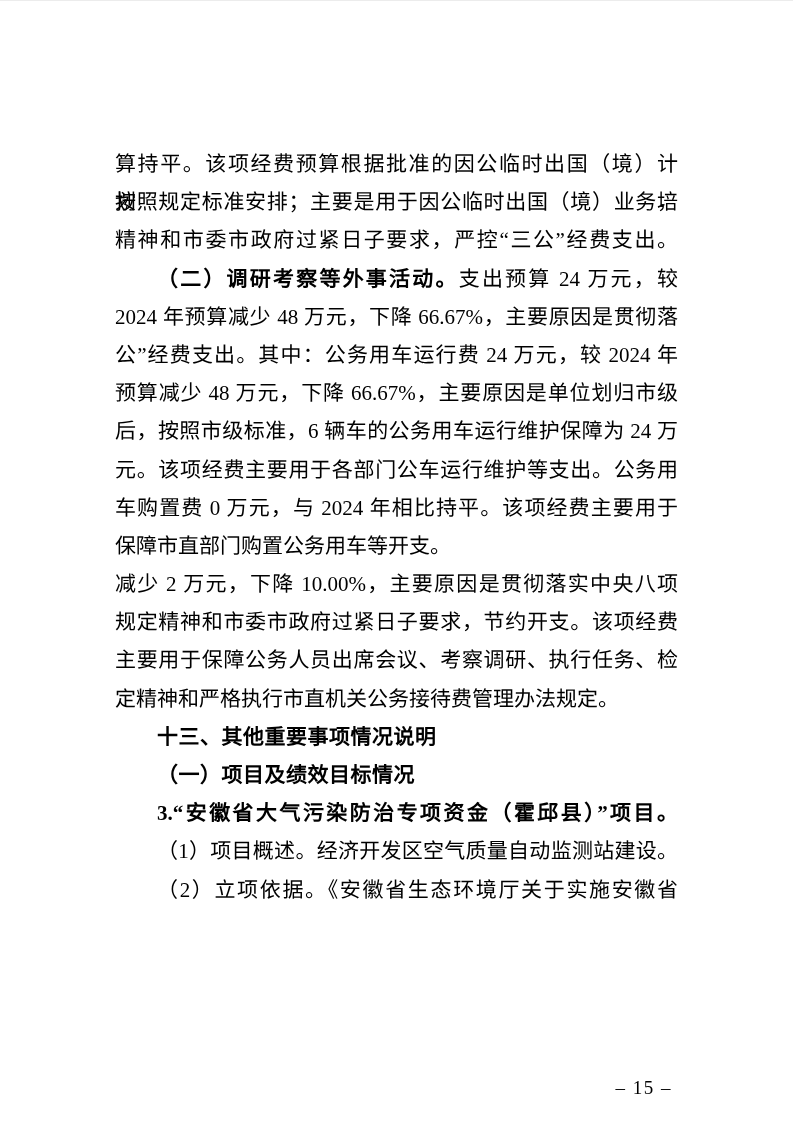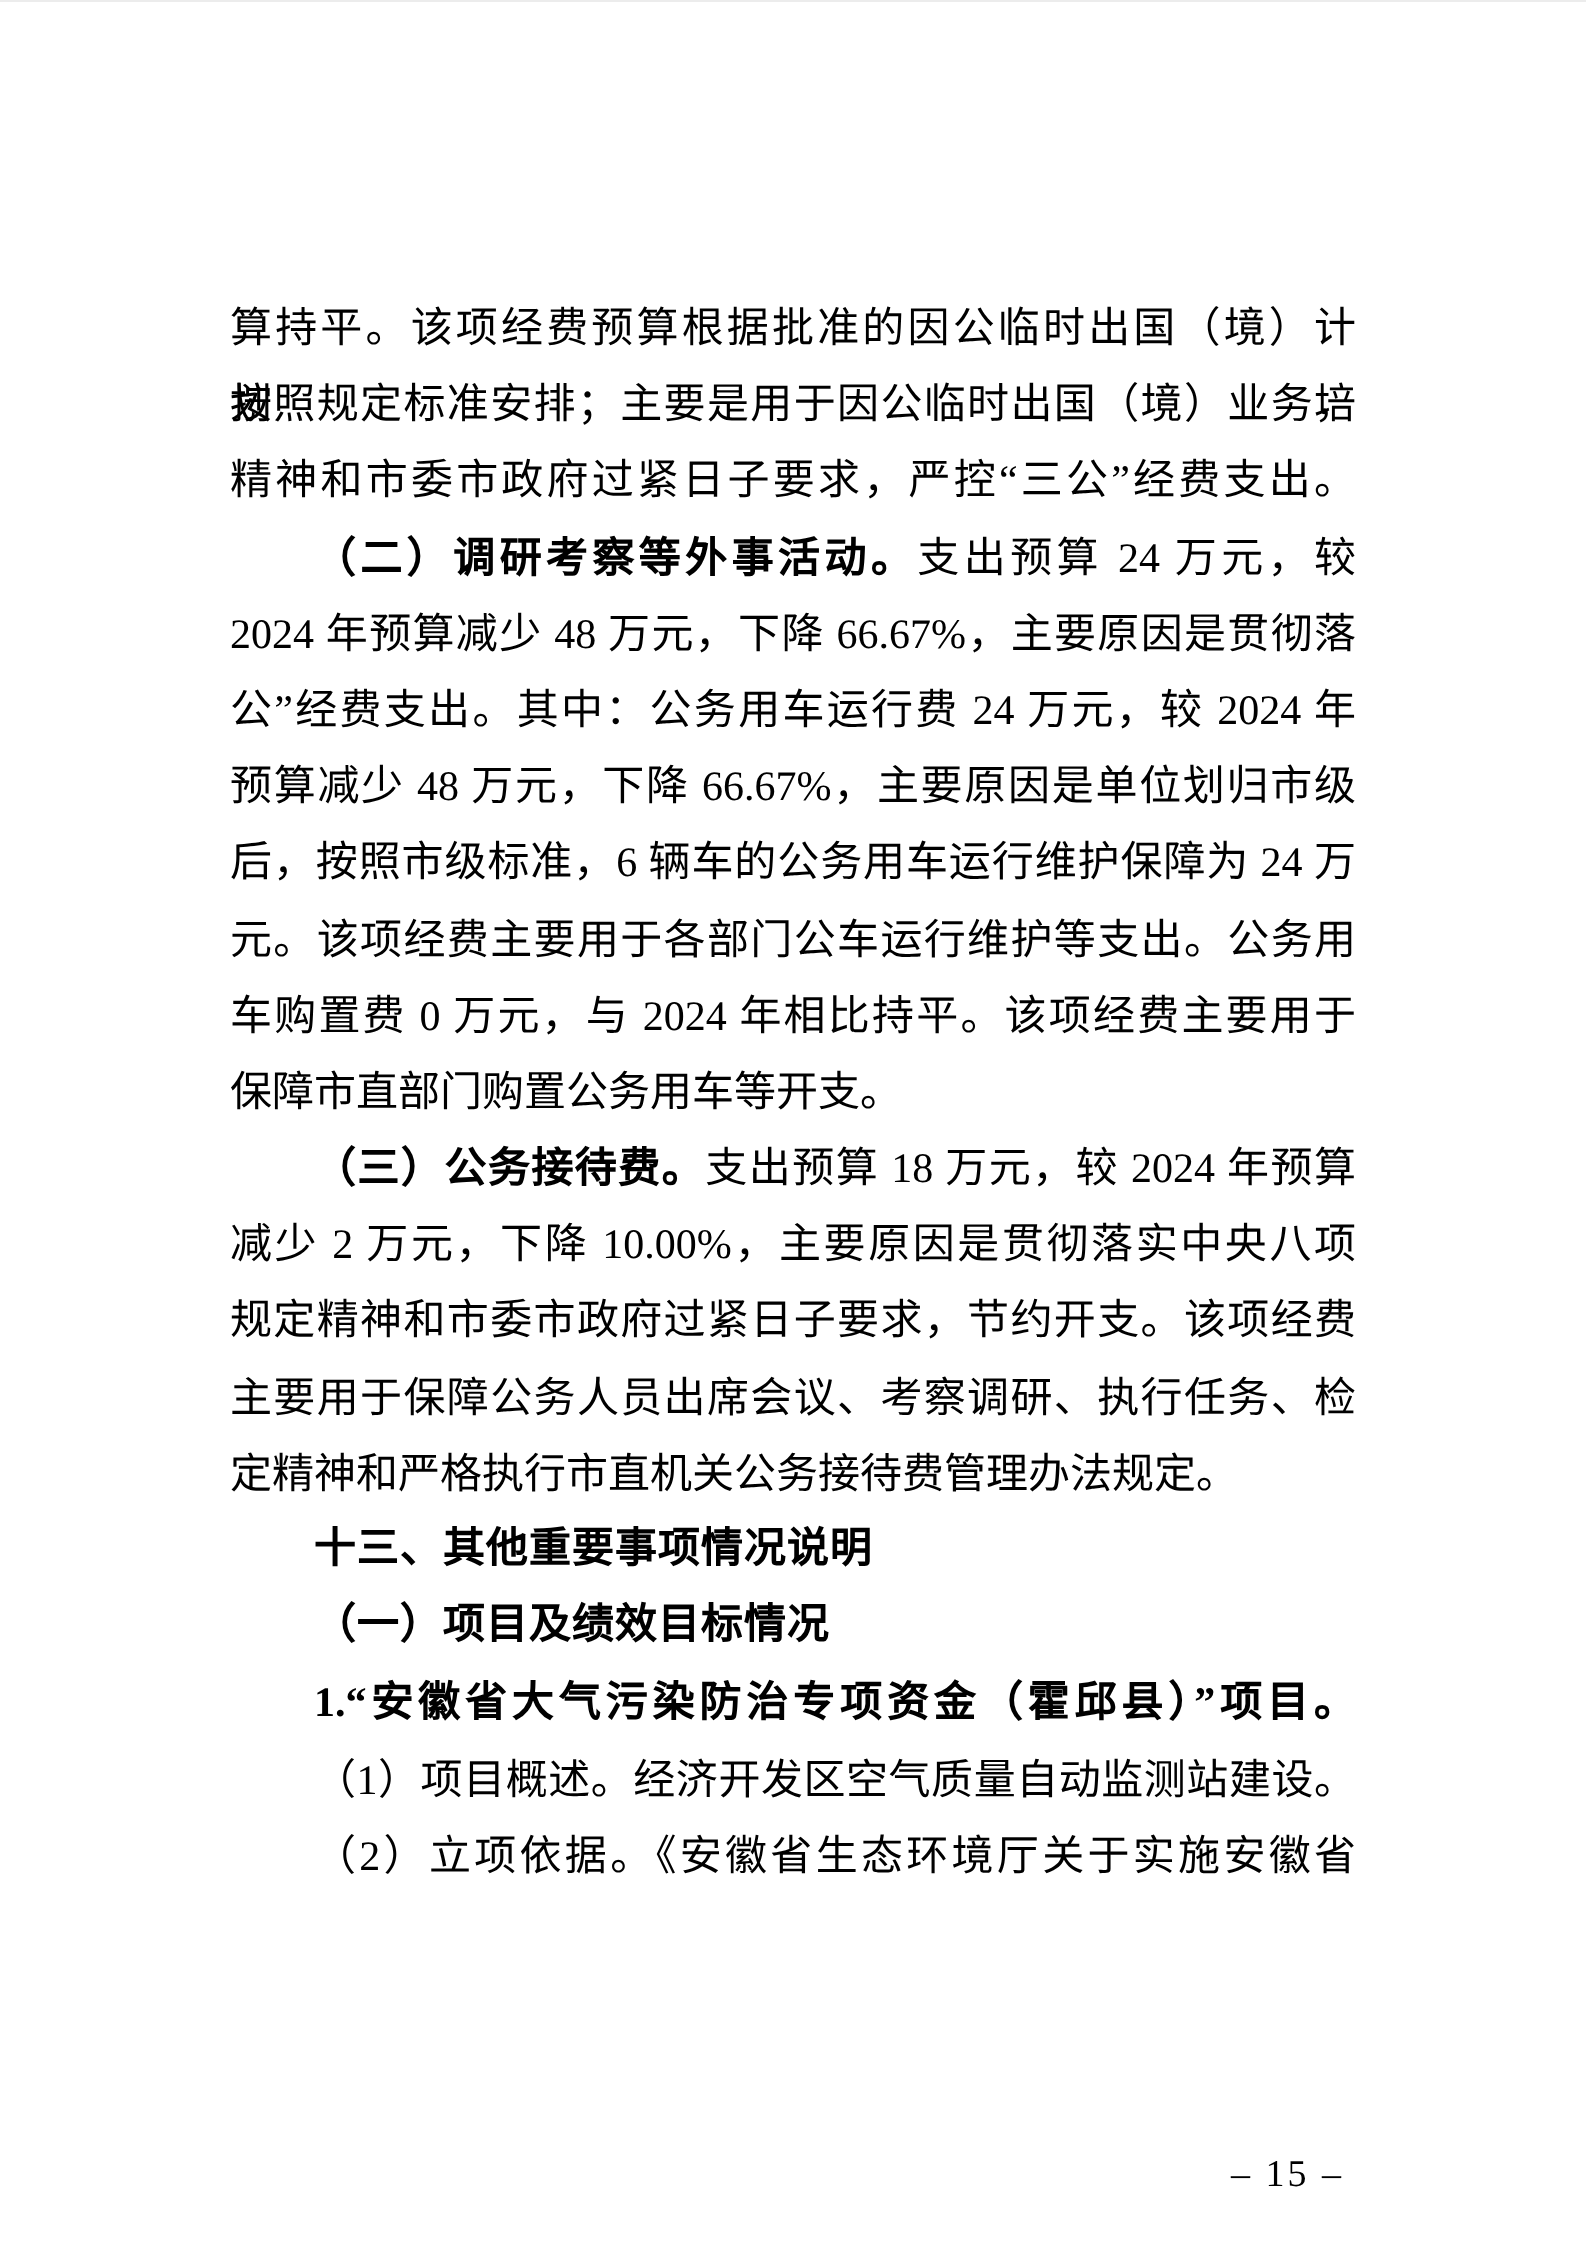--- a/index.html
+++ b/index.html
@@ -73,31 +73,28 @@
       <span class="b">（二）调研考察等外事活动。</span><span>支出预算 24 万元，较</span>
     </div>
     <div class="line j">2024 年预算减少 48 万元，下降 66.67%，主要原因是贯彻落</div>
     <div class="line j">公”经费支出。其中：公务用车运行费 24 万元，较 2024 年</div>
     <div class="line j">预算减少 48 万元，下降 66.67%，主要原因是单位划归市级</div>
     <div class="line j">后，按照市级标准，6 辆车的公务用车运行维护保障为 24 万</div>
     <div class="line j">元。该项经费主要用于各部门公车运行维护等支出。公务用</div>
     <div class="line j">车购置费 0 万元，与 2024 年相比持平。该项经费主要用于</div>
     <div class="line">保障市直部门购置公务用车等开支。</div>
 
-    <div class="line j ind">
-      <span class="b">（三）公务接待费。</span><span>支出预算 18 万元，较 2024 年预算</span>
-    </div>
     <div class="line j">减少 2 万元，下降 10.00%，主要原因是贯彻落实中央八项</div>
     <div class="line j">规定精神和市委市政府过紧日子要求，节约开支。该项经费</div>
     <div class="line j">主要用于保障公务人员出席会议、考察调研、执行任务、检</div>
     <div class="line">定精神和严格执行市直机关公务接待费管理办法规定。</div>
 
     <div class="line ind hei">十三、其他重要事项情况说明</div>
     <div class="line ind hei">（一）项目及绩效目标情况</div>
-    <div class="line ind b j">1.“安徽省大气污染防治专项资金（霍邱县）”项目。</div>
+    <div class="line ind b j">3.“安徽省大气污染防治专项资金（霍邱县）”项目。</div>
 
     <div class="line ind j">（1）项目概述。经济开发区空气质量自动监测站建设。</div>
     <div class="line ind j">（2）立项依据。《安徽省生态环境厅关于实施安徽省</div>
 
   </div>
 
   <div class="footer">– 15 –</div>
 
 </div>
 

